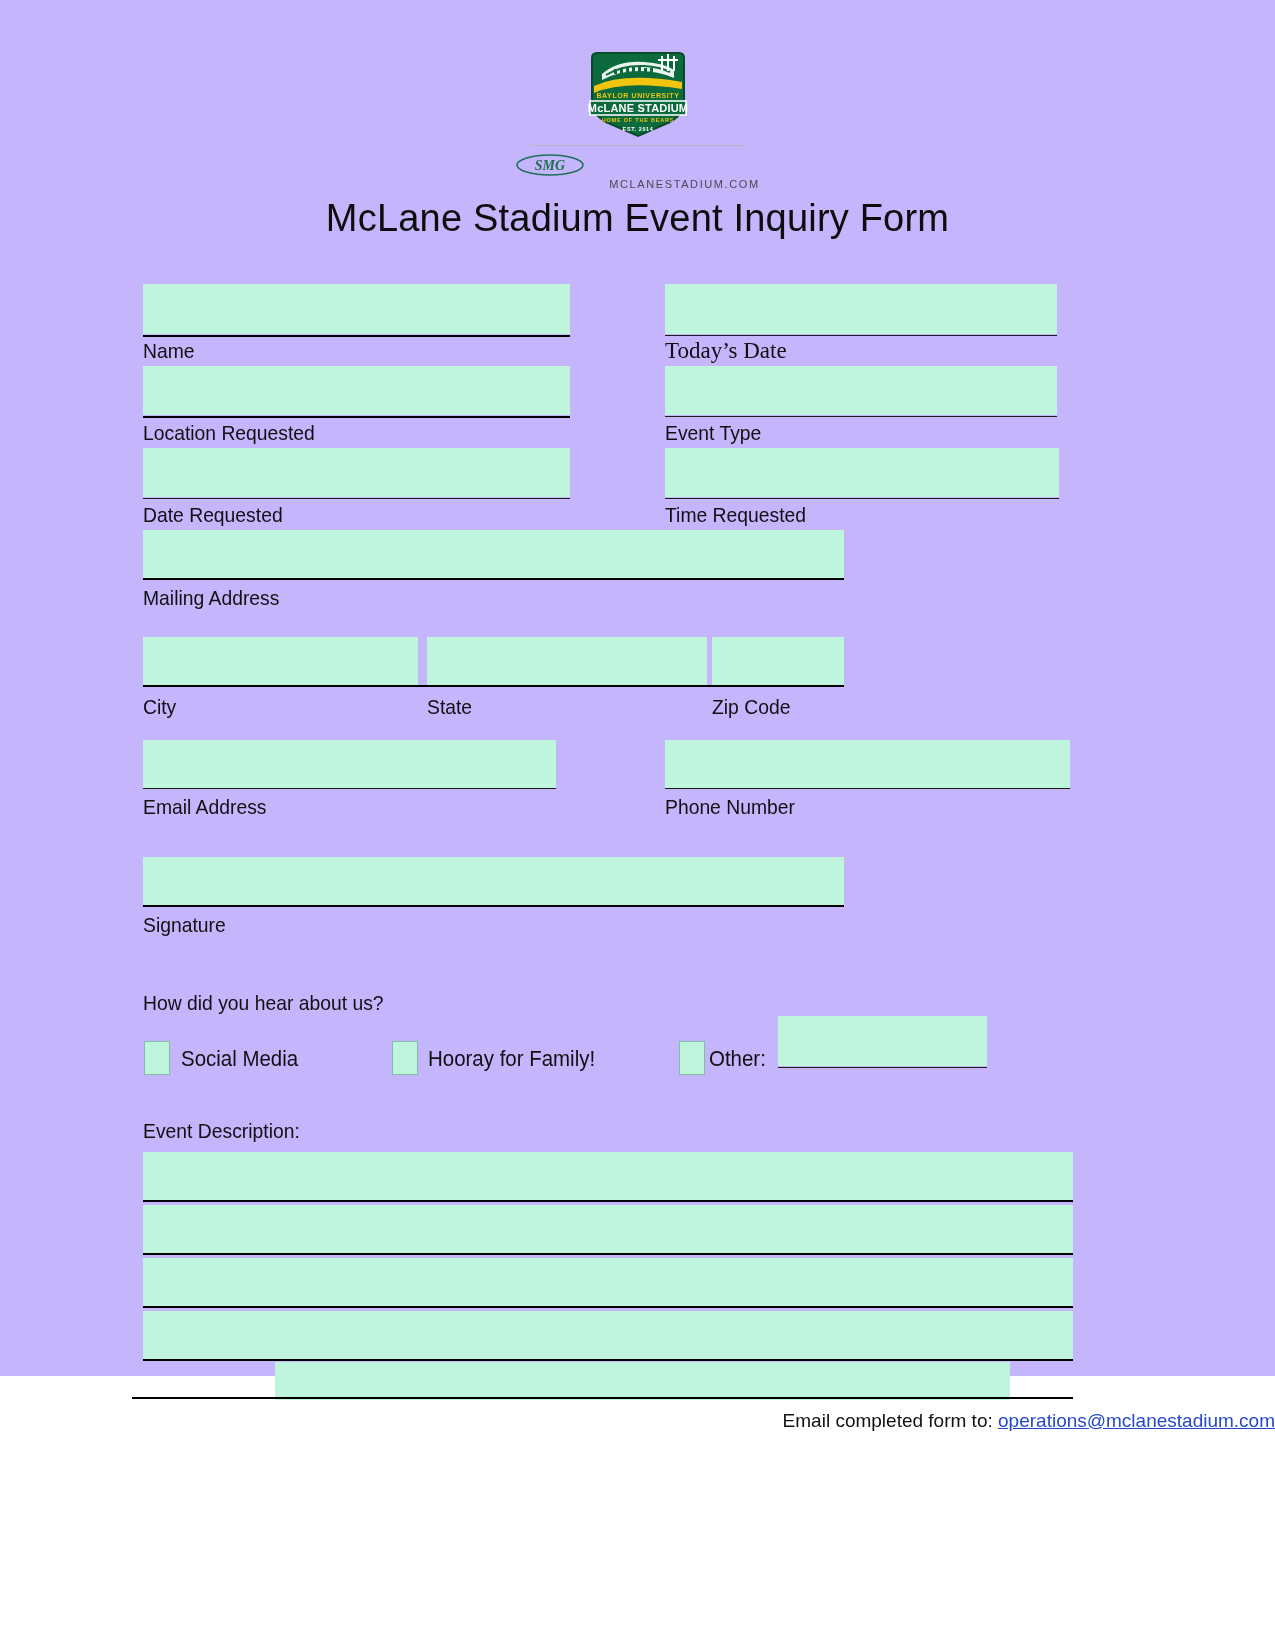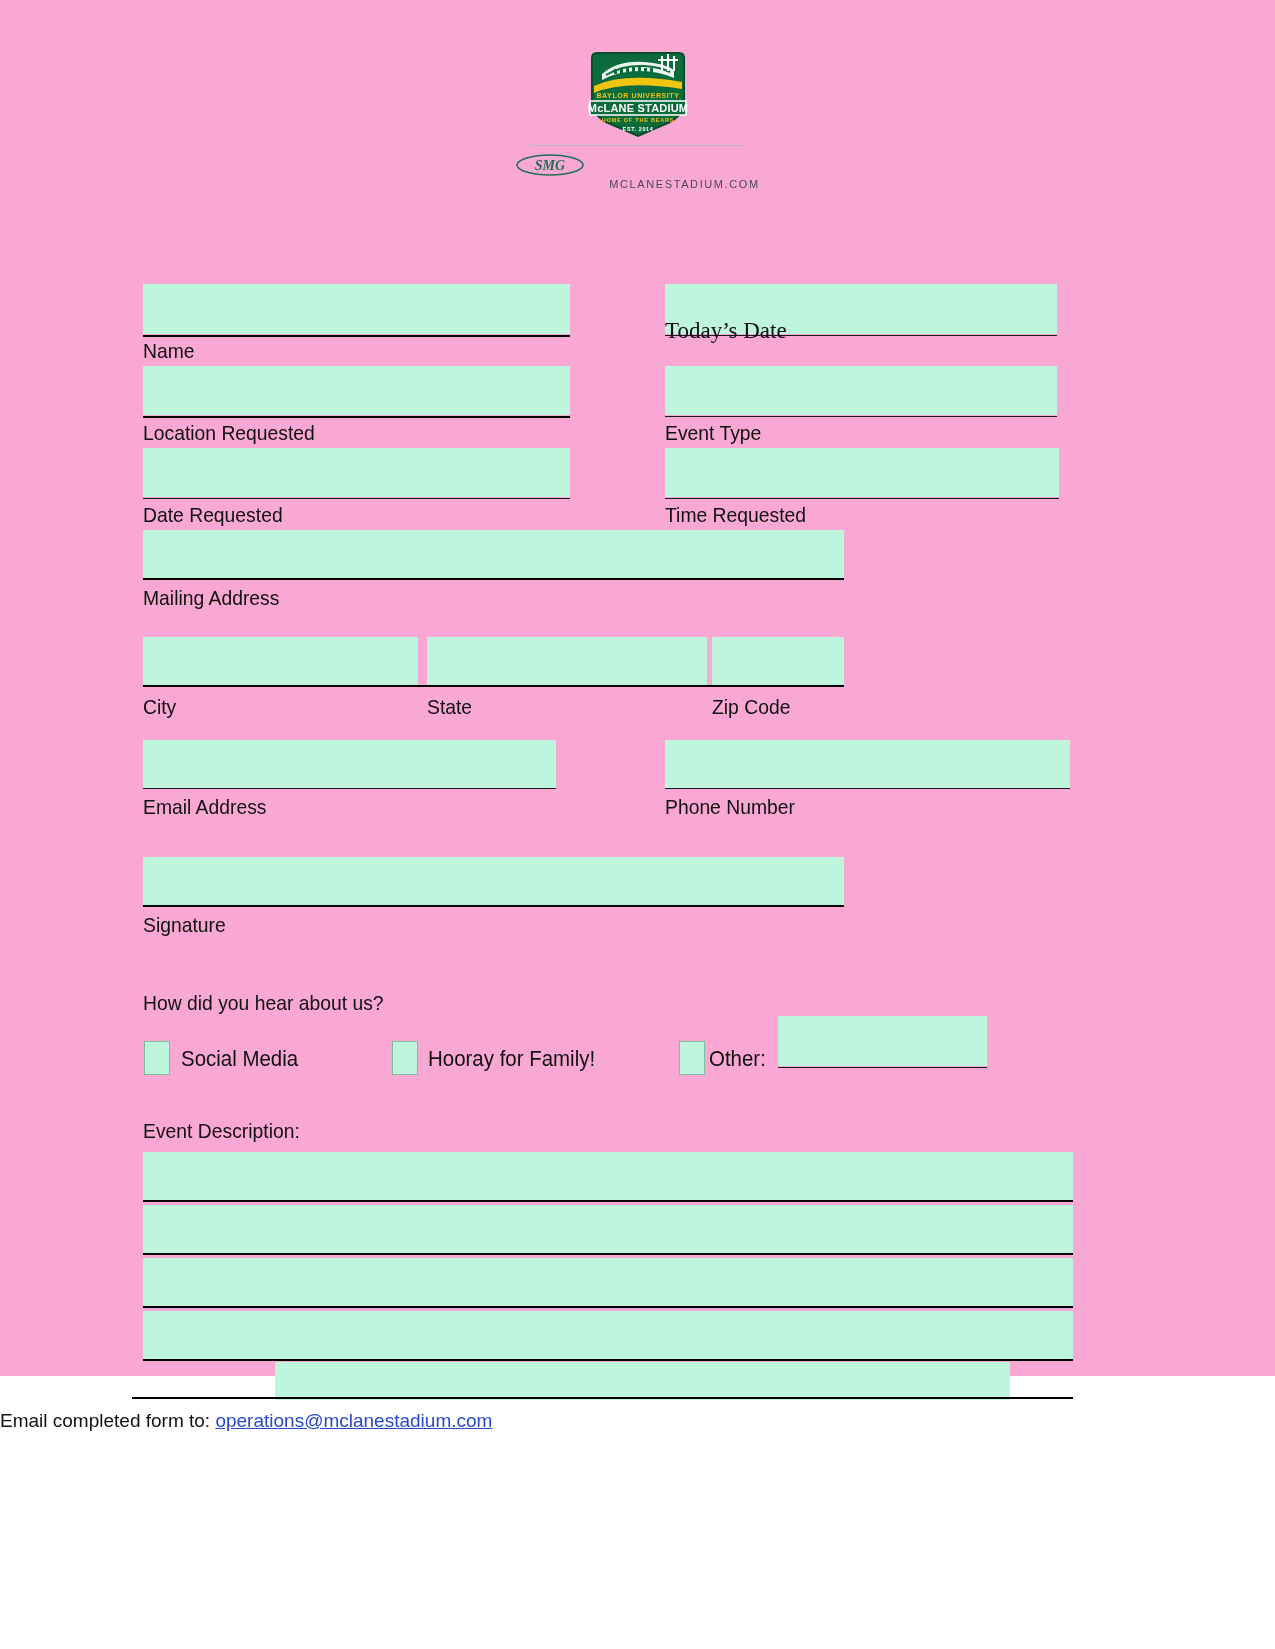--- a/index.html
+++ b/index.html
@@ -12,21 +12,21 @@
     height: 1649px;
     font-family: "Liberation Sans", sans-serif;
     color: #000000;
     position: relative;
     overflow: hidden;
   }
   .page {
     position: relative;
     width: 1275px;
     height: 1376px;
-    background: #f9a8d4;
+    background: #c4b5fd;
   }
 
   
   .logo-block {
     position: absolute;
     left: 0; right: 0;
     top: 44px;
     display: flex;
     flex-direction: column;
     align-items: center;
@@ -126,21 +126,21 @@
     color: #111;
     white-space: nowrap;
     transform: scaleX(0.93);
     transform-origin: left center;
   }
 
   
   .footer-line {
     position: absolute;
     left: 0; right: 0;
-    text-align: left;
+    text-align: right;
     font-family: "Liberation Sans", sans-serif;
     font-size: 19px;
     color: #111;
     white-space: nowrap;
   }
   .footer-link {
     color: #2549c9;
     text-decoration: underline;
   }
 </style>
@@ -192,28 +192,29 @@
         <svg width="70" height="24" viewBox="0 0 70 24" xmlns="http://www.w3.org/2000/svg">
           <ellipse cx="35" cy="12" rx="33" ry="10" fill="none" stroke="#1f6f54" stroke-width="1.6"></ellipse>
           <text x="35" y="17" text-anchor="middle" fill="#1f6f54" font-family="Liberation Serif, serif" font-size="14" font-weight="bold" font-style="italic">SMG</text>
         </svg>
       </span>
       <span class="smg-divider"></span>
       <span class="smg-url">MCLANESTADIUM.COM</span>
     </div>
   </div>
 
+  <div class="form-title">McLane Stadium Event Inquiry Form</div>
 
   <div class="fieldbox" style="left:143px; top:284px; width:427px; height:50px;"></div>
   <div class="ruleline" style="left:143px; top:335px; width:427px;"></div>
   <div class="flabel" style="left:143px; top:339px;">Name</div>
 
   <div class="fieldbox" style="left:665px; top:284px; width:392px; height:50px;"></div>
   <div class="ruleline thin" style="left:665px; top:335px; width:392px;"></div>
-  <div class="flabel serif" style="left:665px; top:318px;">Today’s Date</div>
+  <div class="flabel serif" style="left:665px; top:338px;">Today’s Date</div>
 
   <div class="fieldbox" style="left:143px; top:366px; width:427px; height:49px;"></div>
   <div class="ruleline" style="left:143px; top:416px; width:427px;"></div>
   <div class="flabel" style="left:143px; top:421px;">Location Requested</div>
 
   <div class="fieldbox" style="left:665px; top:366px; width:392px; height:49px;"></div>
   <div class="ruleline thin" style="left:665px; top:416px; width:392px;"></div>
   <div class="flabel" style="left:665px; top:421px;">Event Type</div>
 
   <div class="fieldbox" style="left:143px; top:448px; width:427px; height:49px;"></div>

